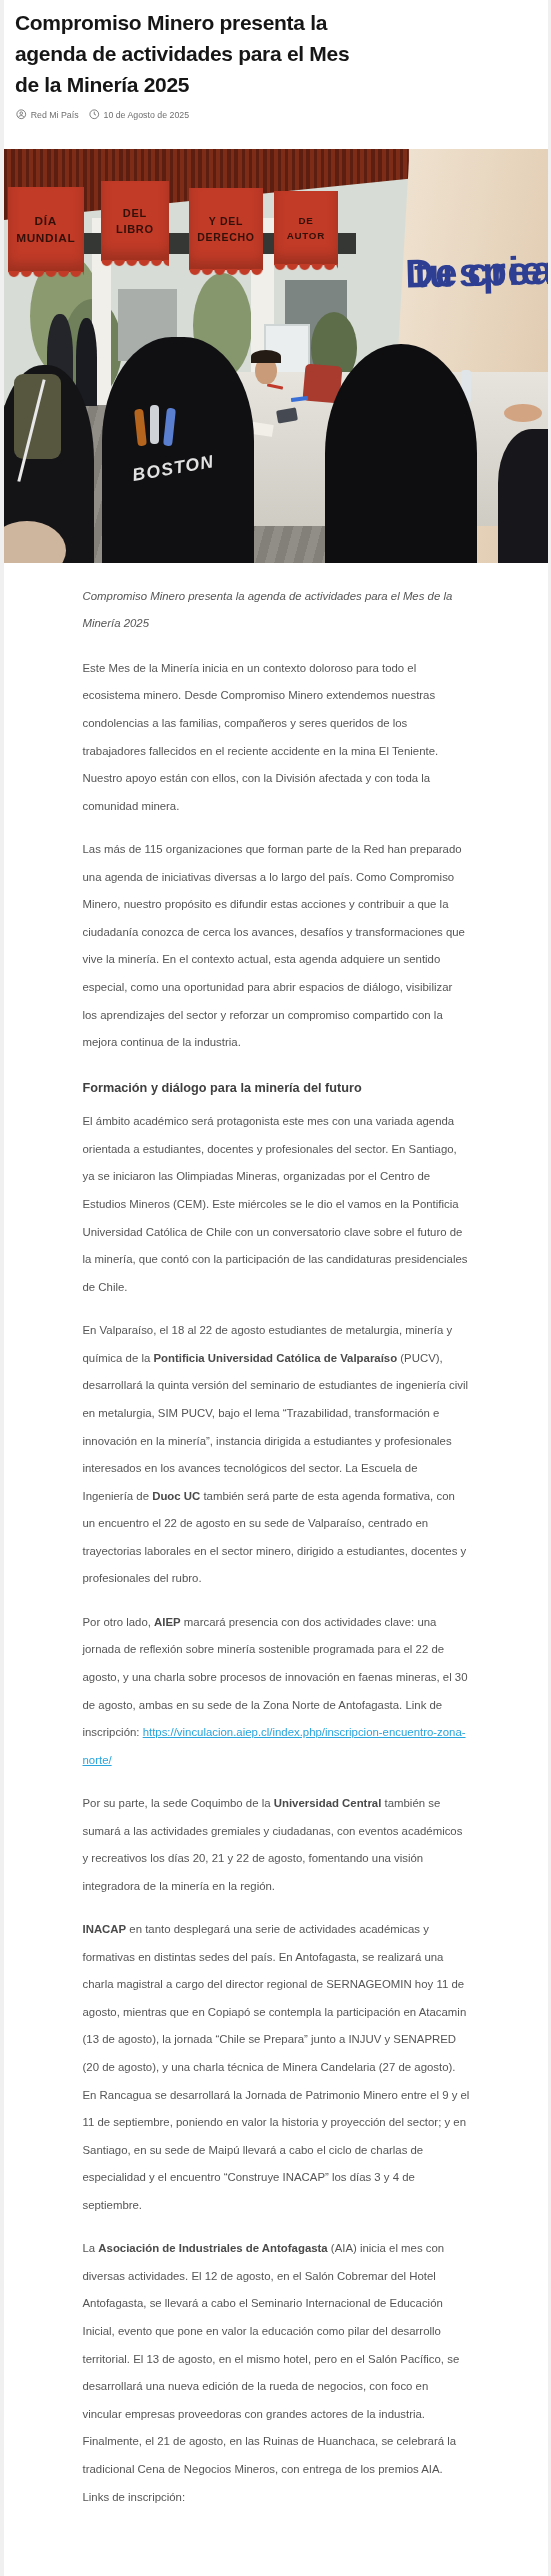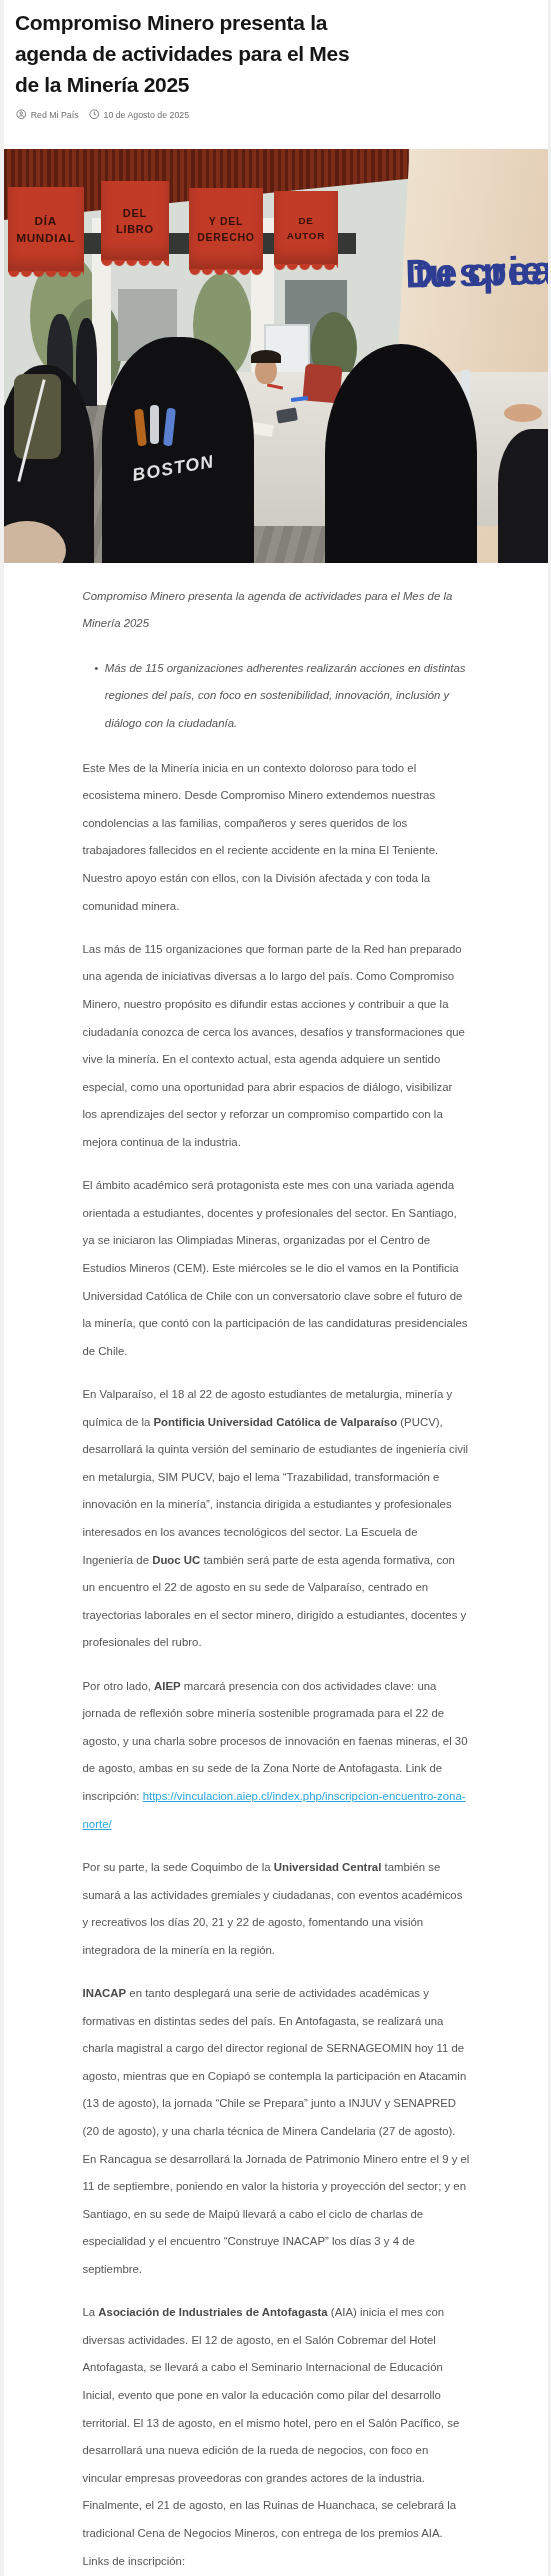--- a/index.html
+++ b/index.html
@@ -152,25 +152,23 @@
       <span style="left:63px;top:71px;width:9.1px;height:38px;background:#5a7fd0;border-radius:3.9px;transform:rotate(6deg);"></span>
     </div>
     <div class="ph-person" style="left:321px;top:195px;width:152px;height:219px;background:#0e0e11;border-radius:50% 50% 0 0;"></div>
     <div class="ph-person" style="left:494px;top:280px;width:85px;height:135px;background:#17171b;border-radius:40% 40% 0 0;"></div>
     <div class="ph-person" style="left:9.1px;top:281px;width:60px;height:111px;background:#6f6e69;border-radius:6.5px;transform:rotate(-7deg);z-index:3;"></div>
     <div class="ph-person" style="left:-15.7px;top:372px;width:78px;height:59px;background:#cdb59e;border-radius:50%;z-index:6;"></div>
   </div>
 
   <div class="art" id="article-body">
       <p class="caption"><span>Compromiso Minero presenta la agenda de actividades para el Mes de la Minería 2025</span></p>
-      <ul>
-        <li><span>Más de 115 organizaciones adherentes realizarán acciones en distintas regiones del país, con foco en sostenibilidad, innovación, inclusión y diálogo con la ciudadanía.</span></li>
-      </ul>
       <p><span>Este Mes de la Minería inicia en un contexto doloroso para todo el ecosistema minero. Desde Compromiso Minero extendemos nuestras condolencias a las familias, compañeros y seres queridos de los trabajadores fallecidos en el reciente accidente en la mina El Teniente. Nuestro apoyo están con ellos, con la División afectada y con toda la comunidad minera.</span></p>
       <p><span>Las más de 115 organizaciones que forman parte de la Red han preparado una agenda de iniciativas diversas a lo largo del país. Como Compromiso Minero, nuestro propósito es difundir estas acciones y contribuir a que la ciudadanía conozca de cerca los avances, desafíos y transformaciones que vive la minería. En el contexto actual, esta agenda adquiere un sentido especial, como una oportunidad para abrir espacios de diálogo, visibilizar los aprendizajes del sector y reforzar un compromiso compartido con la mejora continua de la industria.</span></p>
+      <h3>Formación y diálogo para la minería del futuro</h3>
       <p><span>El ámbito académico será protagonista este mes con una variada agenda orientada a estudiantes, docentes y profesionales del sector. En Santiago, ya se iniciaron las Olimpiadas Mineras, organizadas por el Centro de Estudios Mineros (CEM).  Este miércoles se le dio el vamos en la Pontificia Universidad Católica de Chile con un conversatorio clave sobre el futuro de la minería, que contó con la participación de las candidaturas presidenciales de Chile.</span></p>
       <p><span>En Valparaíso, el 18 al 22 de agosto estudiantes de metalurgia, minería y química de la </span><span class="b">Pontificia Universidad Católica de Valparaíso</span><span> (PUCV), desarrollará la quinta versión del seminario de estudiantes de ingeniería civil en metalurgia, SIM PUCV, bajo el lema “Trazabilidad, transformación e innovación en la minería”, instancia dirigida a estudiantes y profesionales interesados en los avances tecnológicos del sector. La Escuela de Ingeniería de </span><span class="b">Duoc UC</span><span> también será parte de esta agenda formativa, con un encuentro el 22 de agosto en su sede de Valparaíso, centrado en trayectorias laborales en el sector minero, dirigido a estudiantes, docentes y profesionales del rubro.</span></p>
       <p><span>Por otro lado, </span><span class="b">AIEP</span><span> marcará presencia con dos actividades clave: una jornada de reflexión sobre minería sostenible programada para el 22 de agosto, y una charla sobre procesos de innovación en faenas mineras, el 30 de agosto, ambas en su sede de la Zona Norte de Antofagasta. Link de inscripción: </span><a href="#" class="lnk">https://vinculacion.aiep.cl/index.php/inscripcion-encuentro-zona-norte/</a></p>
       <p><span>Por su parte, la sede Coquimbo de la </span><span class="b">Universidad Central</span><span> también se sumará a las actividades gremiales y ciudadanas, con eventos académicos y recreativos los días 20, 21 y 22 de agosto, fomentando una visión integradora de la minería en la región.</span></p>
       <p><span class="b">INACAP</span><span> en tanto desplegará una serie de actividades académicas y formativas en distintas sedes del país. En Antofagasta, se realizará una charla magistral a cargo del director regional de SERNAGEOMIN hoy 11 de agosto, mientras que en Copiapó se contempla la participación en Atacamin (13 de agosto), la jornada “Chile se Prepara” junto a INJUV y SENAPRED (20 de agosto), y una charla técnica de Minera Candelaria (27 de agosto). En Rancagua se desarrollará la Jornada de Patrimonio Minero entre el 9 y el 11 de septiembre, poniendo en valor la historia y proyección del sector; y en Santiago, en su sede de Maipú llevará a cabo el ciclo de charlas de especialidad y el encuentro “Construye INACAP” los días 3 y 4 de septiembre.</span></p>
       <p><span>La </span><span class="b">Asociación de Industriales de Antofagasta</span><span> (AIA) inicia el mes con diversas actividades. El 12 de agosto, en el Salón Cobremar del Hotel Antofagasta, se llevará a cabo el Seminario Internacional de Educación Inicial, evento que pone en valor la educación como pilar del desarrollo territorial.  El 13 de agosto, en el mismo hotel, pero en el Salón Pacífico, se desarrollará una nueva edición de la rueda de negocios, con foco en vincular empresas proveedoras con grandes actores de la industria. Finalmente, el 21 de agosto, en las Ruinas de Huanchaca, se celebrará la tradicional Cena de Negocios Mineros, con entrega de los premios AIA. Links de inscripción: </span></p>
     </div>
 
 </div>
 

